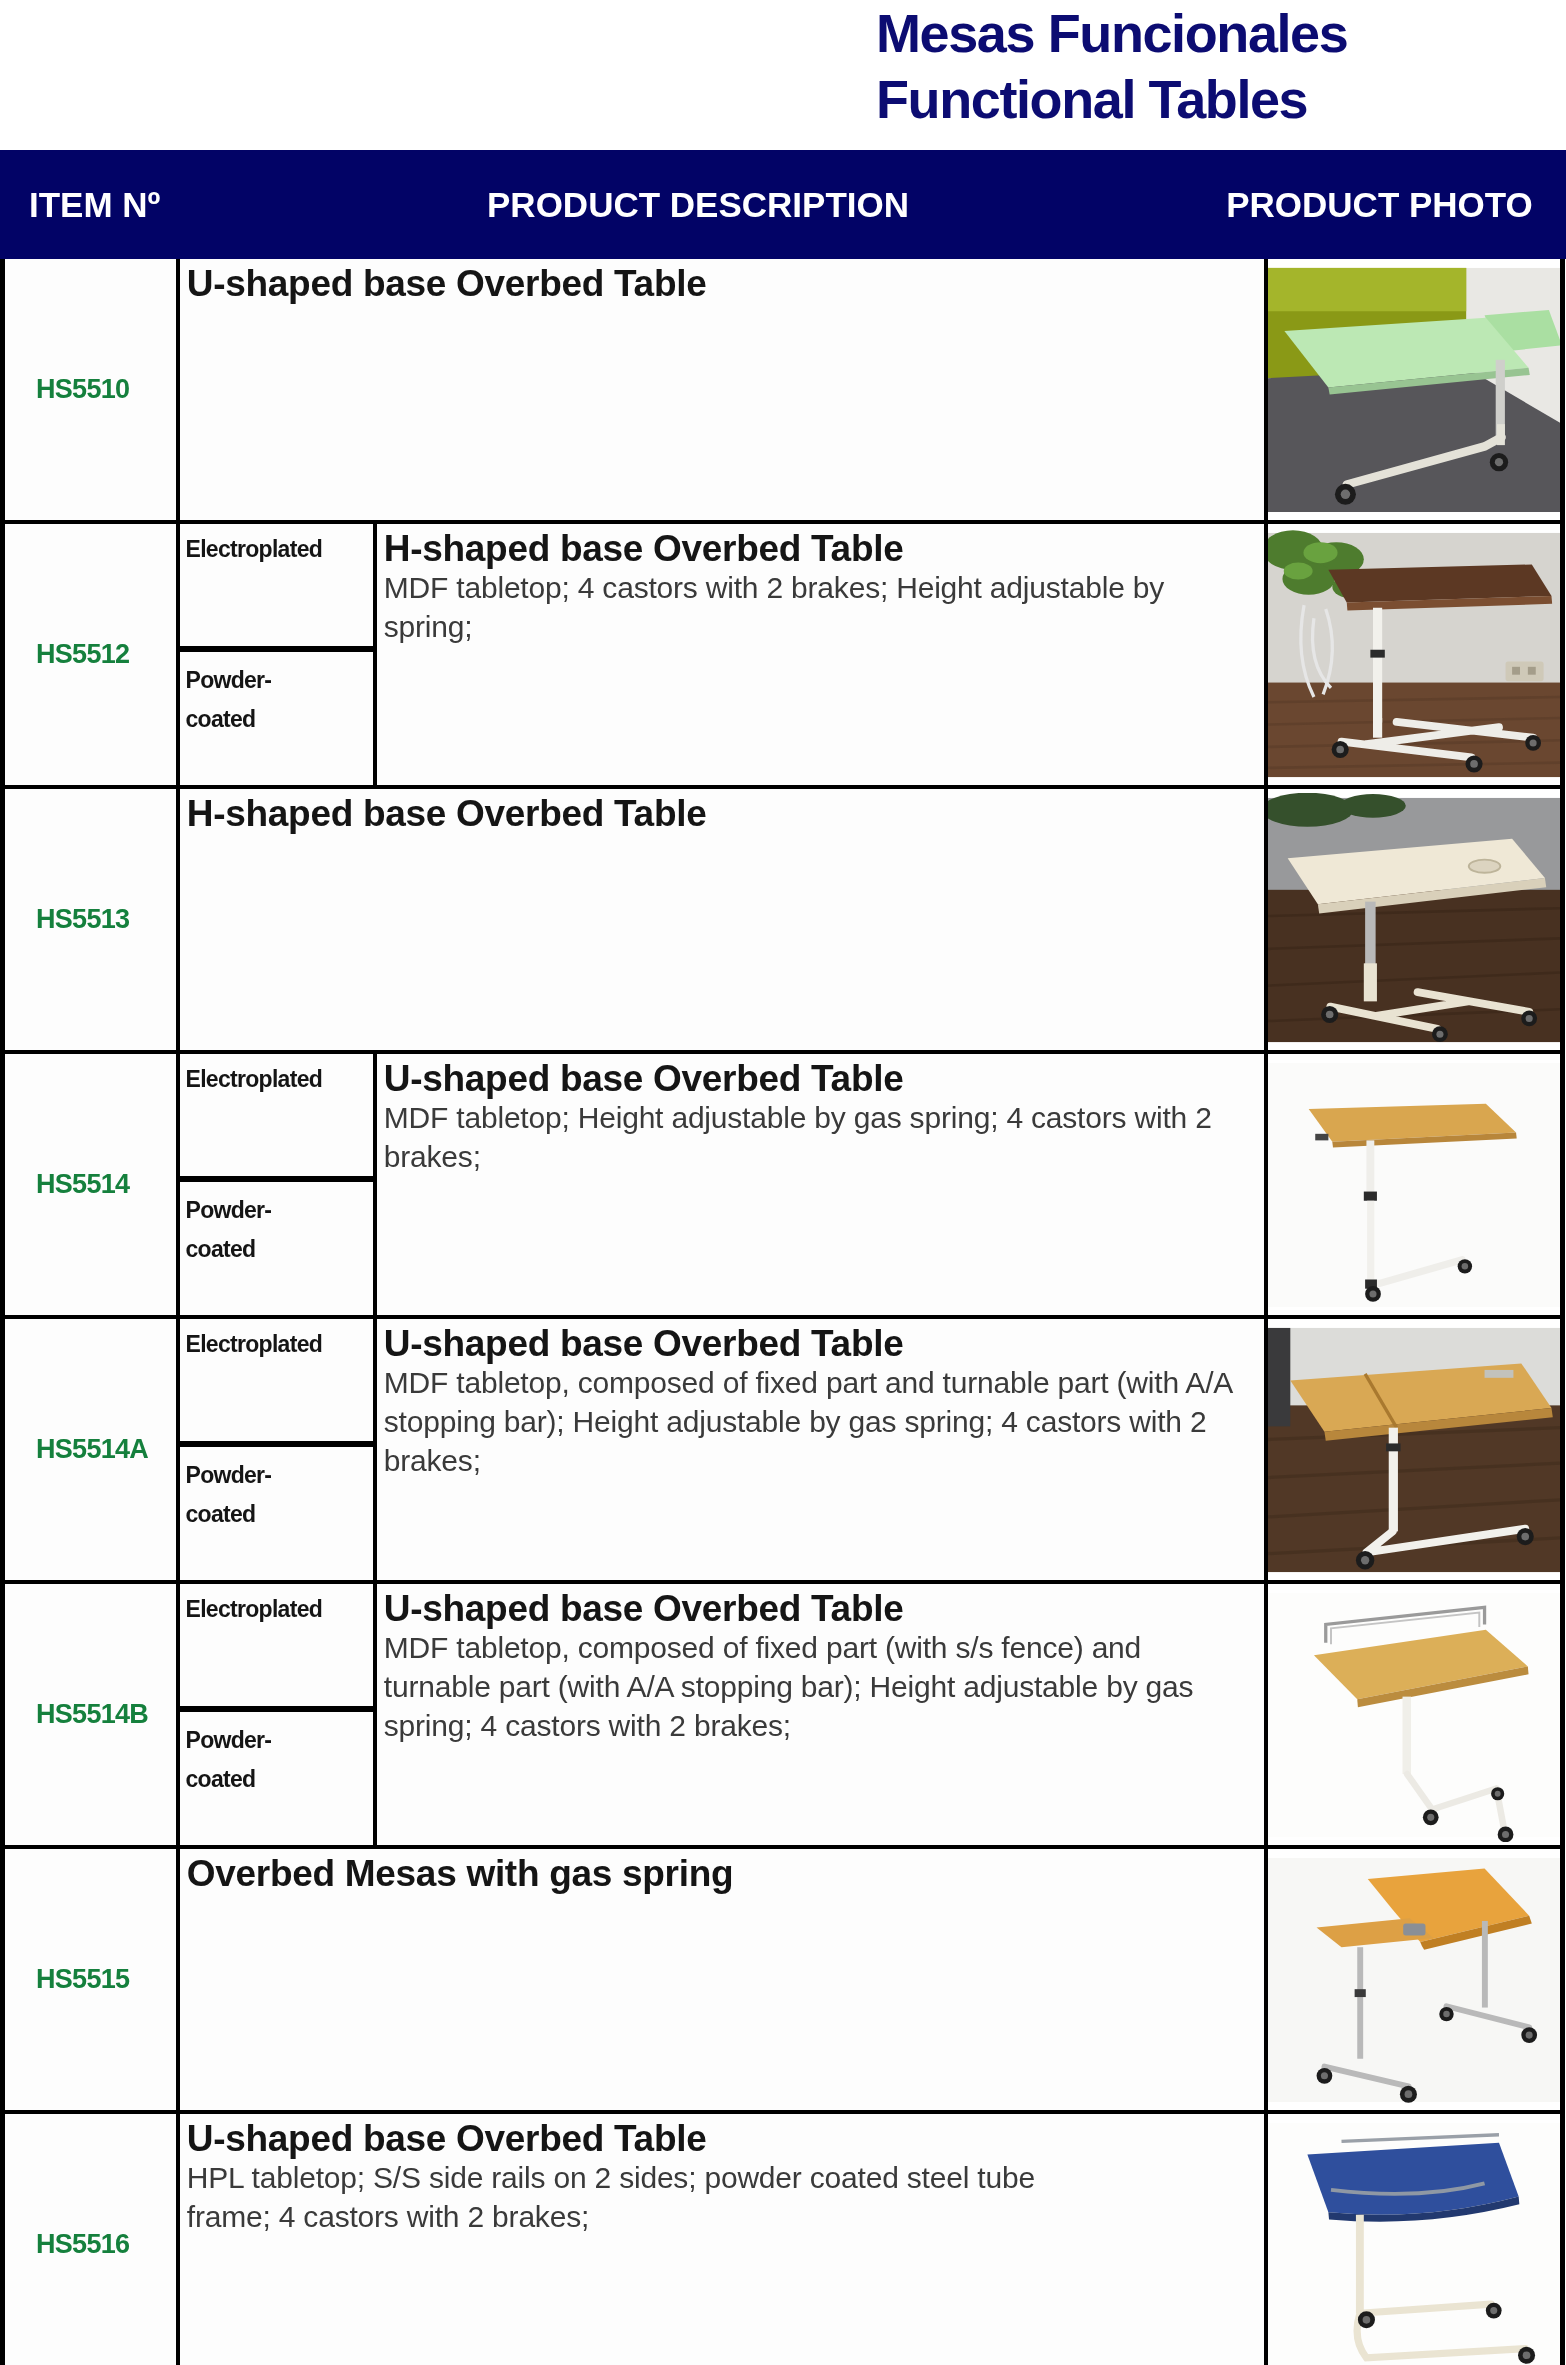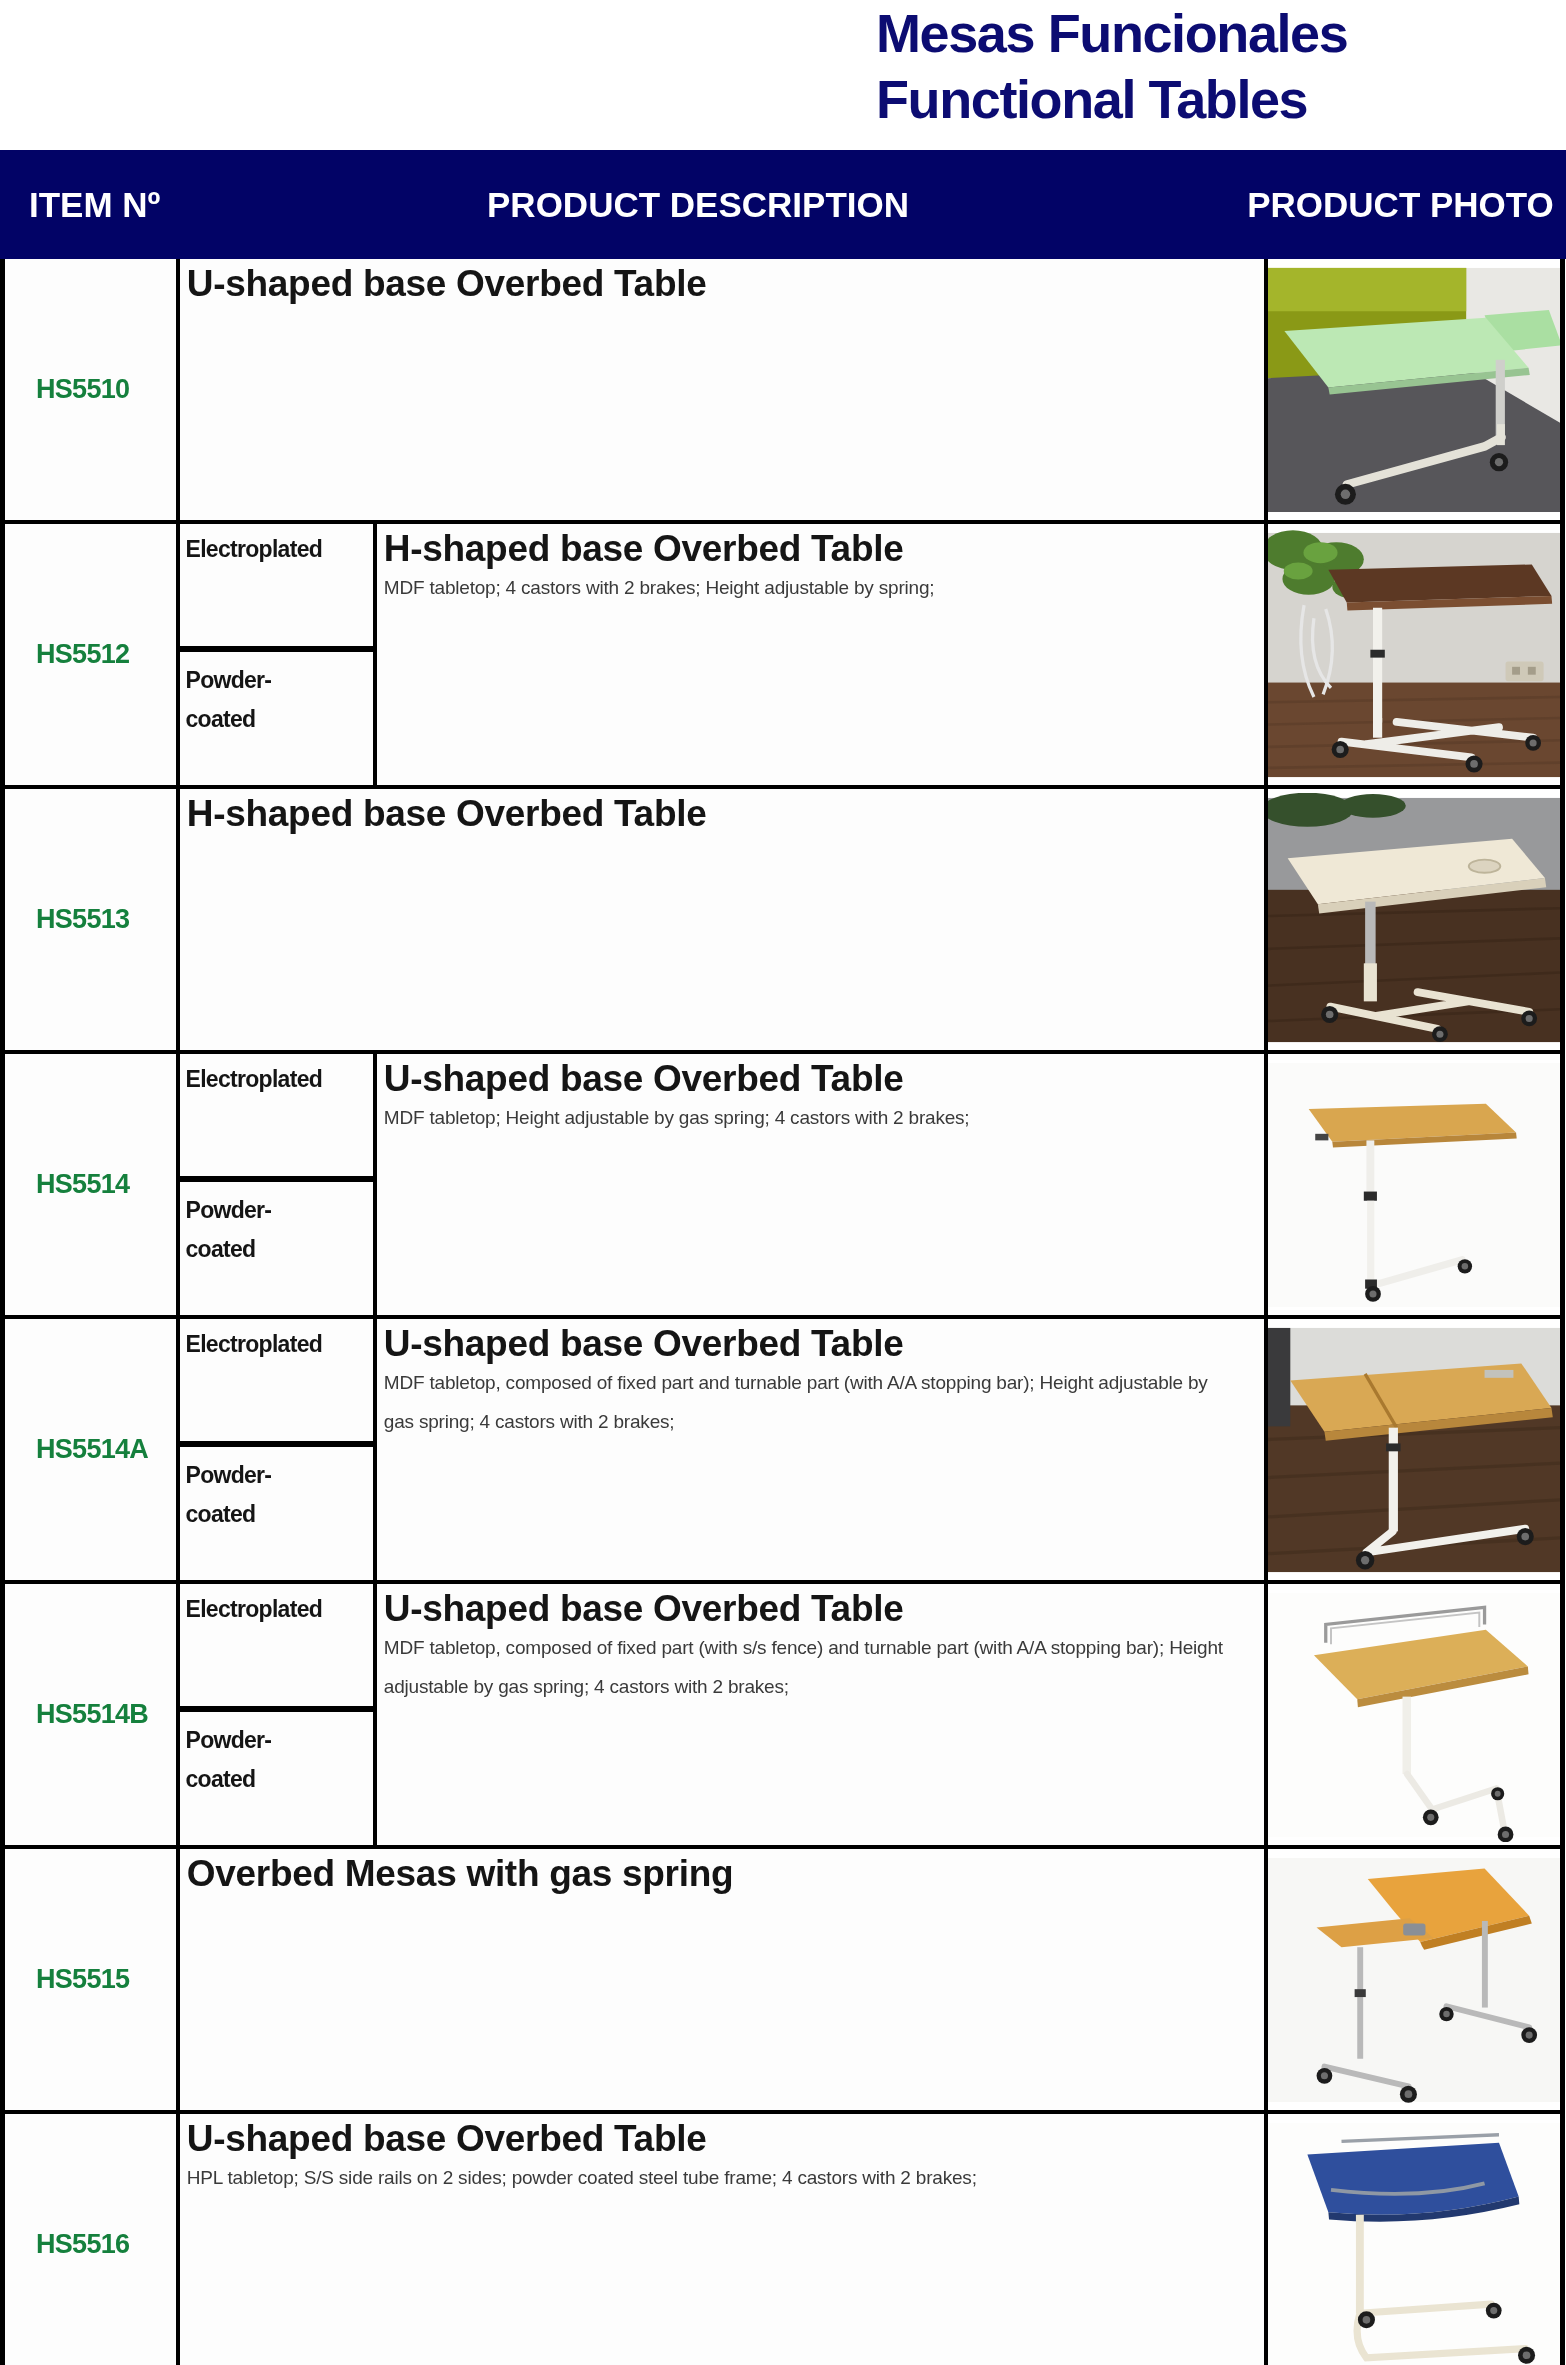--- a/index.html
+++ b/index.html
@@ -11,21 +11,21 @@
                color:#0c0c72;font-weight:bold;font-size:54px;line-height:66px;
                letter-spacing:-1.4px;white-space:nowrap;}
   .title-block .tline{height:66px;}
 
   
   .catalog{position:absolute;top:150px;left:0;width:1566px;}
   .thead{display:flex;background:#020366;height:109px;align-items:center;
          color:#ffffff;font-weight:bold;font-size:35px;}
   .th-item{width:175px;padding-left:29px;box-sizing:border-box;}
   .th-desc{width:1046px;text-align:center;}
-  .th-photo{width:317px;text-align:center;margin-left:21px;}
+  .th-photo{width:317px;text-align:center;}
 
   .tbody{border-left:5.5px solid #000;border-right:5.5px solid #000;
          border-bottom:6.1px solid #000;width:1555px;}
   .row{display:flex;height:261px;border-bottom:4.8px solid #000;background:#fdfdfd;}
   .row:last-child{border-bottom:none;}
 
   .cell-item{width:171px;border-right:4.1px solid #000;display:flex;
              align-items:center;box-sizing:content-box;}
   .item-label{padding-left:31px;font-weight:bold;font-size:27px;color:#15803d;
               letter-spacing:-0.7px;}
@@ -36,21 +36,21 @@
               box-sizing:border-box;}
   .finish-bottom{flex:1;padding:9.6px 4.1px 0 5.5px;box-sizing:border-box;}
   .finish-text{font-weight:bold;font-size:23px;line-height:39px;color:#151515;
                letter-spacing:-0.7px;width:137px;}
 
   .cell-desc{width:872px;border-right:4.1px solid #000;padding:5.5px 8.2px 0 6.8px;
              box-sizing:content-box;}
   .cell-desc.wide{width:1069px;}
   .desc-title{font-weight:bold;font-size:37px;line-height:38px;color:#151515;
               letter-spacing:-0.3px;}
-  .desc-detail{font-size:19px;line-height:39px;color:#3a3a3a;letter-spacing:-0.2px;
+  .desc-detail{font-size:30px;line-height:39px;color:#3a3a3a;letter-spacing:-0.2px;
                max-width:850px;}
 
   .cell-photo{flex:1;display:flex;align-items:center;justify-content:center;
               overflow:hidden;background:#fff;}
   .cell-photo svg{display:block;}
 </style>
 </head>
 <body>
 
 <div class="page">

